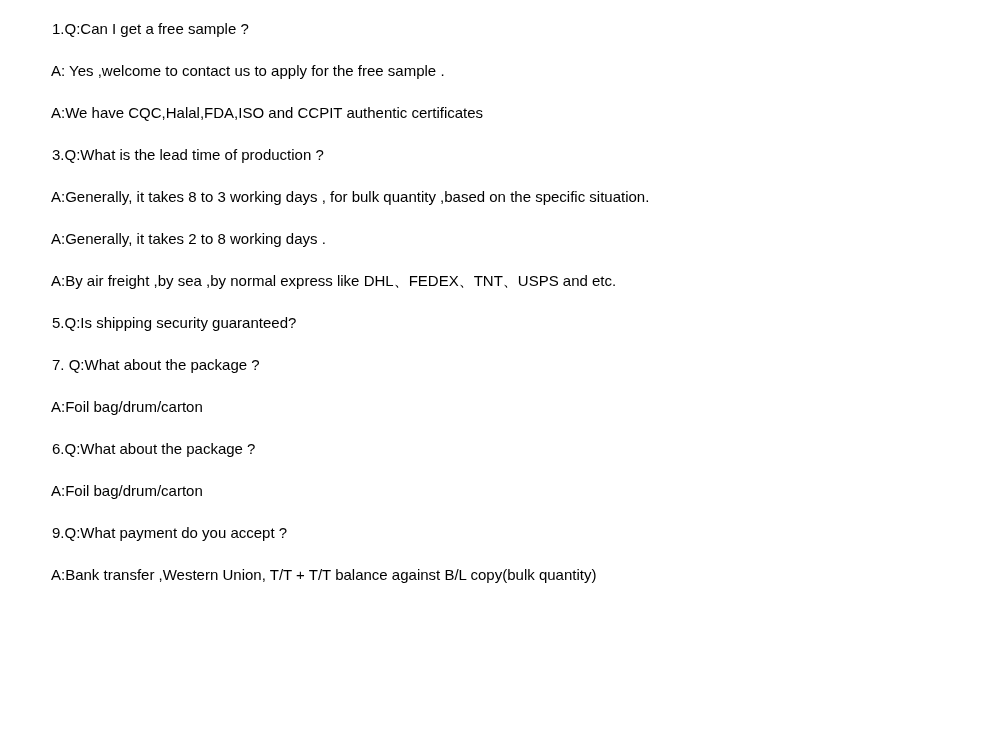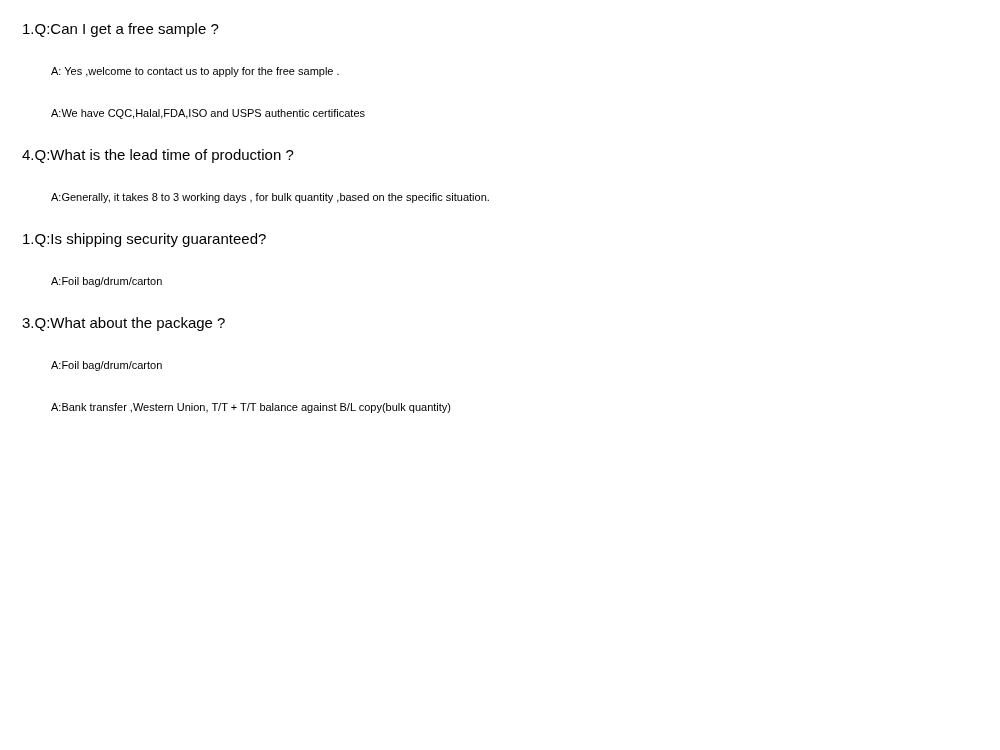--- a/index.html
+++ b/index.html
@@ -16,65 +16,69 @@
   }
   .faq {
     padding: 8px 0 0 0;
   }
   .qa-block {
     margin: 0;
   }
   .question {
     font-size: 15px;
     line-height: 42px;
-    padding-left: 22px;
+    padding-left: 52px;
     white-space: pre;
   }
   .answer {
-    font-size: 11px;
+    font-size: 15px;
     line-height: 42px;
     padding-left: 51px;
     white-space: pre;
   }
 </style>
 </head>
 <body>
 
 <div class="faq">
 
   <div class="qa-block">
     <div class="question">1.Q:Can I get a free sample ?</div>
     <div class="answer">A: Yes ,welcome to contact us to apply for the free sample .</div>
   </div>
 
   <div class="qa-block">
-    <div class="answer">A:We have CQC,Halal,FDA,ISO and USPS authentic certificates</div>
+    <div class="answer">A:We have CQC,Halal,FDA,ISO and CCPIT authentic certificates</div>
   </div>
 
   <div class="qa-block">
-    <div class="question">4.Q:What is the lead time of production ?</div>
+    <div class="question">3.Q:What is the lead time of production ?</div>
     <div class="answer">A:Generally, it takes 8 to 3 working days , for bulk quantity ,based on the specific situation.</div>
   </div>
 
   <div class="qa-block">
+    <div class="answer">A:Generally, it takes 2 to 8 working days .</div>
   </div>
 
   <div class="qa-block">
+    <div class="answer">A:By air freight ,by sea ,by normal express like DHL、FEDEX、TNT、USPS and etc.</div>
   </div>
 
   <div class="qa-block">
-    <div class="question">1.Q:Is shipping security guaranteed?</div>
+    <div class="question">5.Q:Is shipping security guaranteed?</div>
   </div>
 
   <div class="qa-block">
+    <div class="question">7. Q:What about the package ?</div>
     <div class="answer">A:Foil bag/drum/carton</div>
   </div>
 
   <div class="qa-block">
-    <div class="question">3.Q:What about the package ?</div>
+    <div class="question">6.Q:What about the package ?</div>
     <div class="answer">A:Foil bag/drum/carton</div>
   </div>
 
   <div class="qa-block">
+    <div class="question">9.Q:What payment do you accept ?</div>
     <div class="answer">A:Bank transfer ,Western Union, T/T + T/T balance against B/L copy(bulk quantity)</div>
   </div>
 
 </div>
 
 </body></html>

